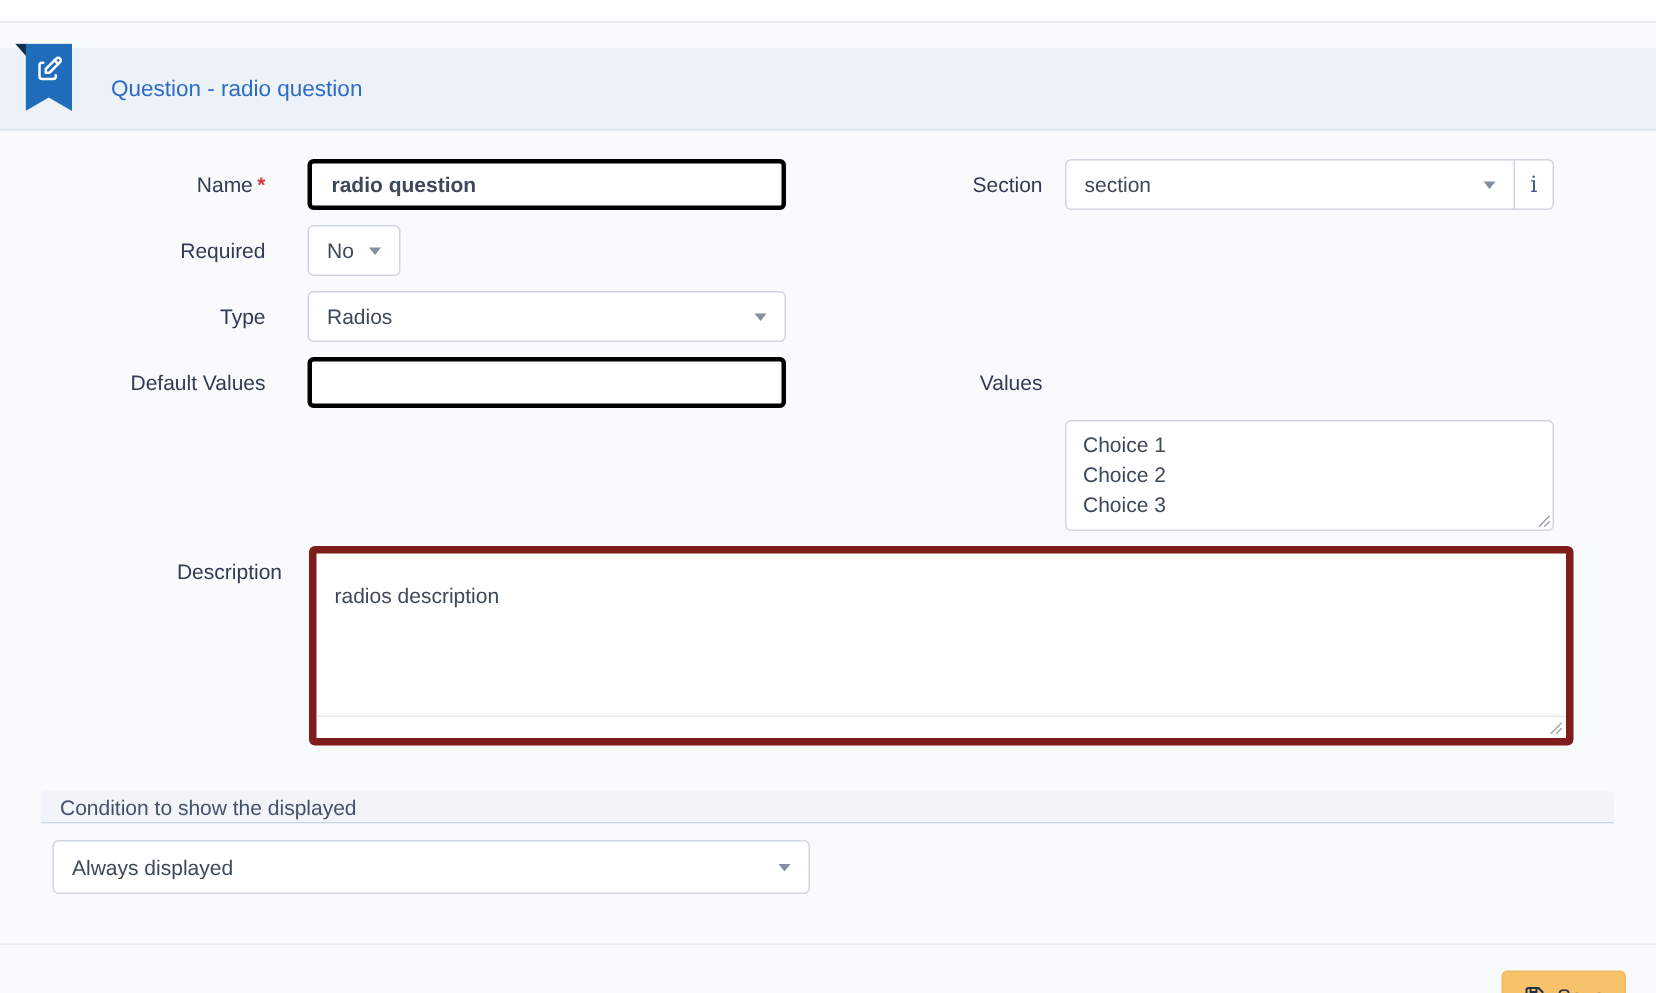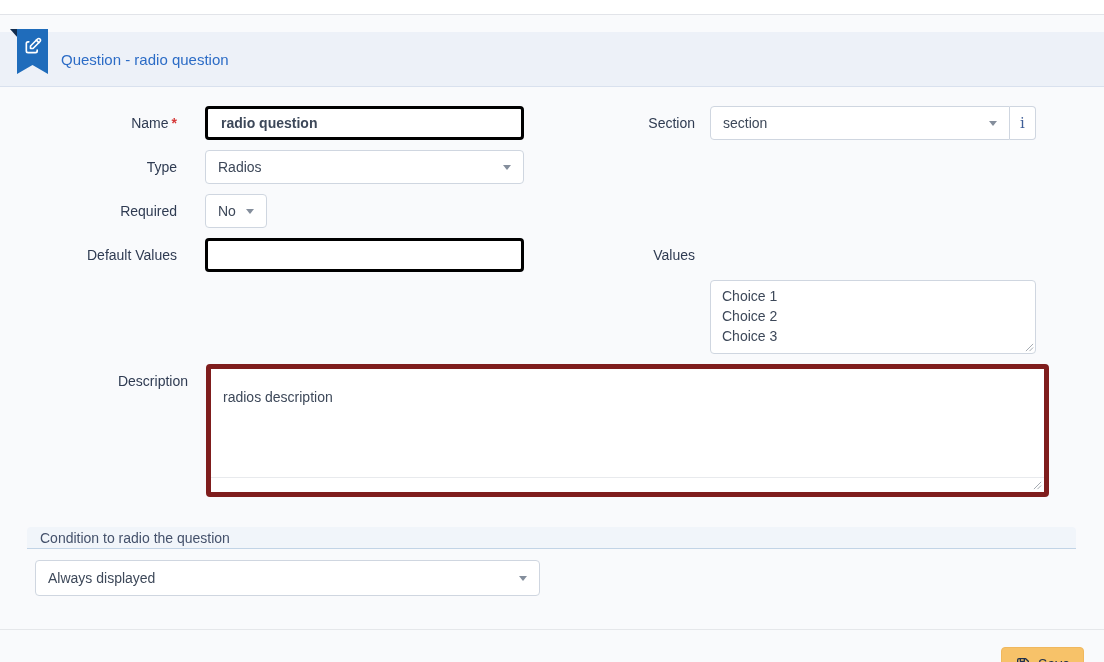--- a/index.html
+++ b/index.html
@@ -15,21 +15,21 @@
     height: 15px; background: #ffffff;
     border-bottom: 1px solid #e2e4e9;
   }
   
   .band {
     position: relative;
     margin-top: 17px;
     height: 55px;
     background: #edf1f8;
     border-bottom: 1px solid #d9e1ee;
-    display: flex; align-items: center;
+    display: flex; align-items: center; padding-left: 13px;
   }
   .ribbon {
     position: absolute; left: 17px; top: -3px;
     width: 31px; height: 45px;
     background: var(--accent-icon, #1f6cbb);
     clip-path: polygon(0 0, 100% 0, 100% 100%, 50% 80%, 0 100%);
     display: flex; justify-content: center; padding-top: 7px;
   }
   .ribbon-fold {
     position: absolute; left: 10px; top: -3px;
@@ -179,34 +179,34 @@
         <span class="sel-text">section</span>
         <span class="caret"></span>
       </div>
       <button class="info-btn">
         <span>i</span>
       </button>
     </div>
   </div>
 
   <div class="row">
+    <div class="lbl lbl-l">Required</div>
+    <div class="field-l">
+      <div class="sel sel-small">
+        <span class="sel-text">No</span>
+        <span class="caret"></span>
+      </div>
+    </div>
+  </div>
+
+  <div class="row">
     <div class="lbl lbl-l">Type</div>
     <div class="field-l">
       <div class="sel">
         <span class="sel-text">Radios</span>
-        <span class="caret"></span>
-      </div>
-    </div>
-  </div>
-
-  <div class="row">
-    <div class="lbl lbl-l">Required</div>
-    <div class="field-l">
-      <div class="sel sel-small">
-        <span class="sel-text">No</span>
         <span class="caret"></span>
       </div>
     </div>
   </div>
 
   <div class="row">
     <div class="lbl lbl-l">Default Values</div>
     <div class="field-l">
       <input class="txt-input" type="text" value="" style="">
     </div>
@@ -228,21 +228,21 @@
       <div class="editor-statusbar">
         <svg class="grip" width="9" height="9" viewBox="0 0 10 10" stroke="#9aa0a8" stroke-width="1">
           <path d="M9 1L1 9M9 5L5 9" fill="none"></path>
         </svg>
       </div>
     </div>
   </div>
 
   <div class="cond-block">
     <div class="cond-header">
-      <span>Condition to radio the question</span>
+      <span>Condition to show the displayed</span>
     </div>
     <div class="sel cond-select">
       <span class="sel-text">Always displayed</span>
       <span class="caret"></span>
     </div>
   </div>
 
   <div class="footer-divider"></div>
 
   <div class="footer">

